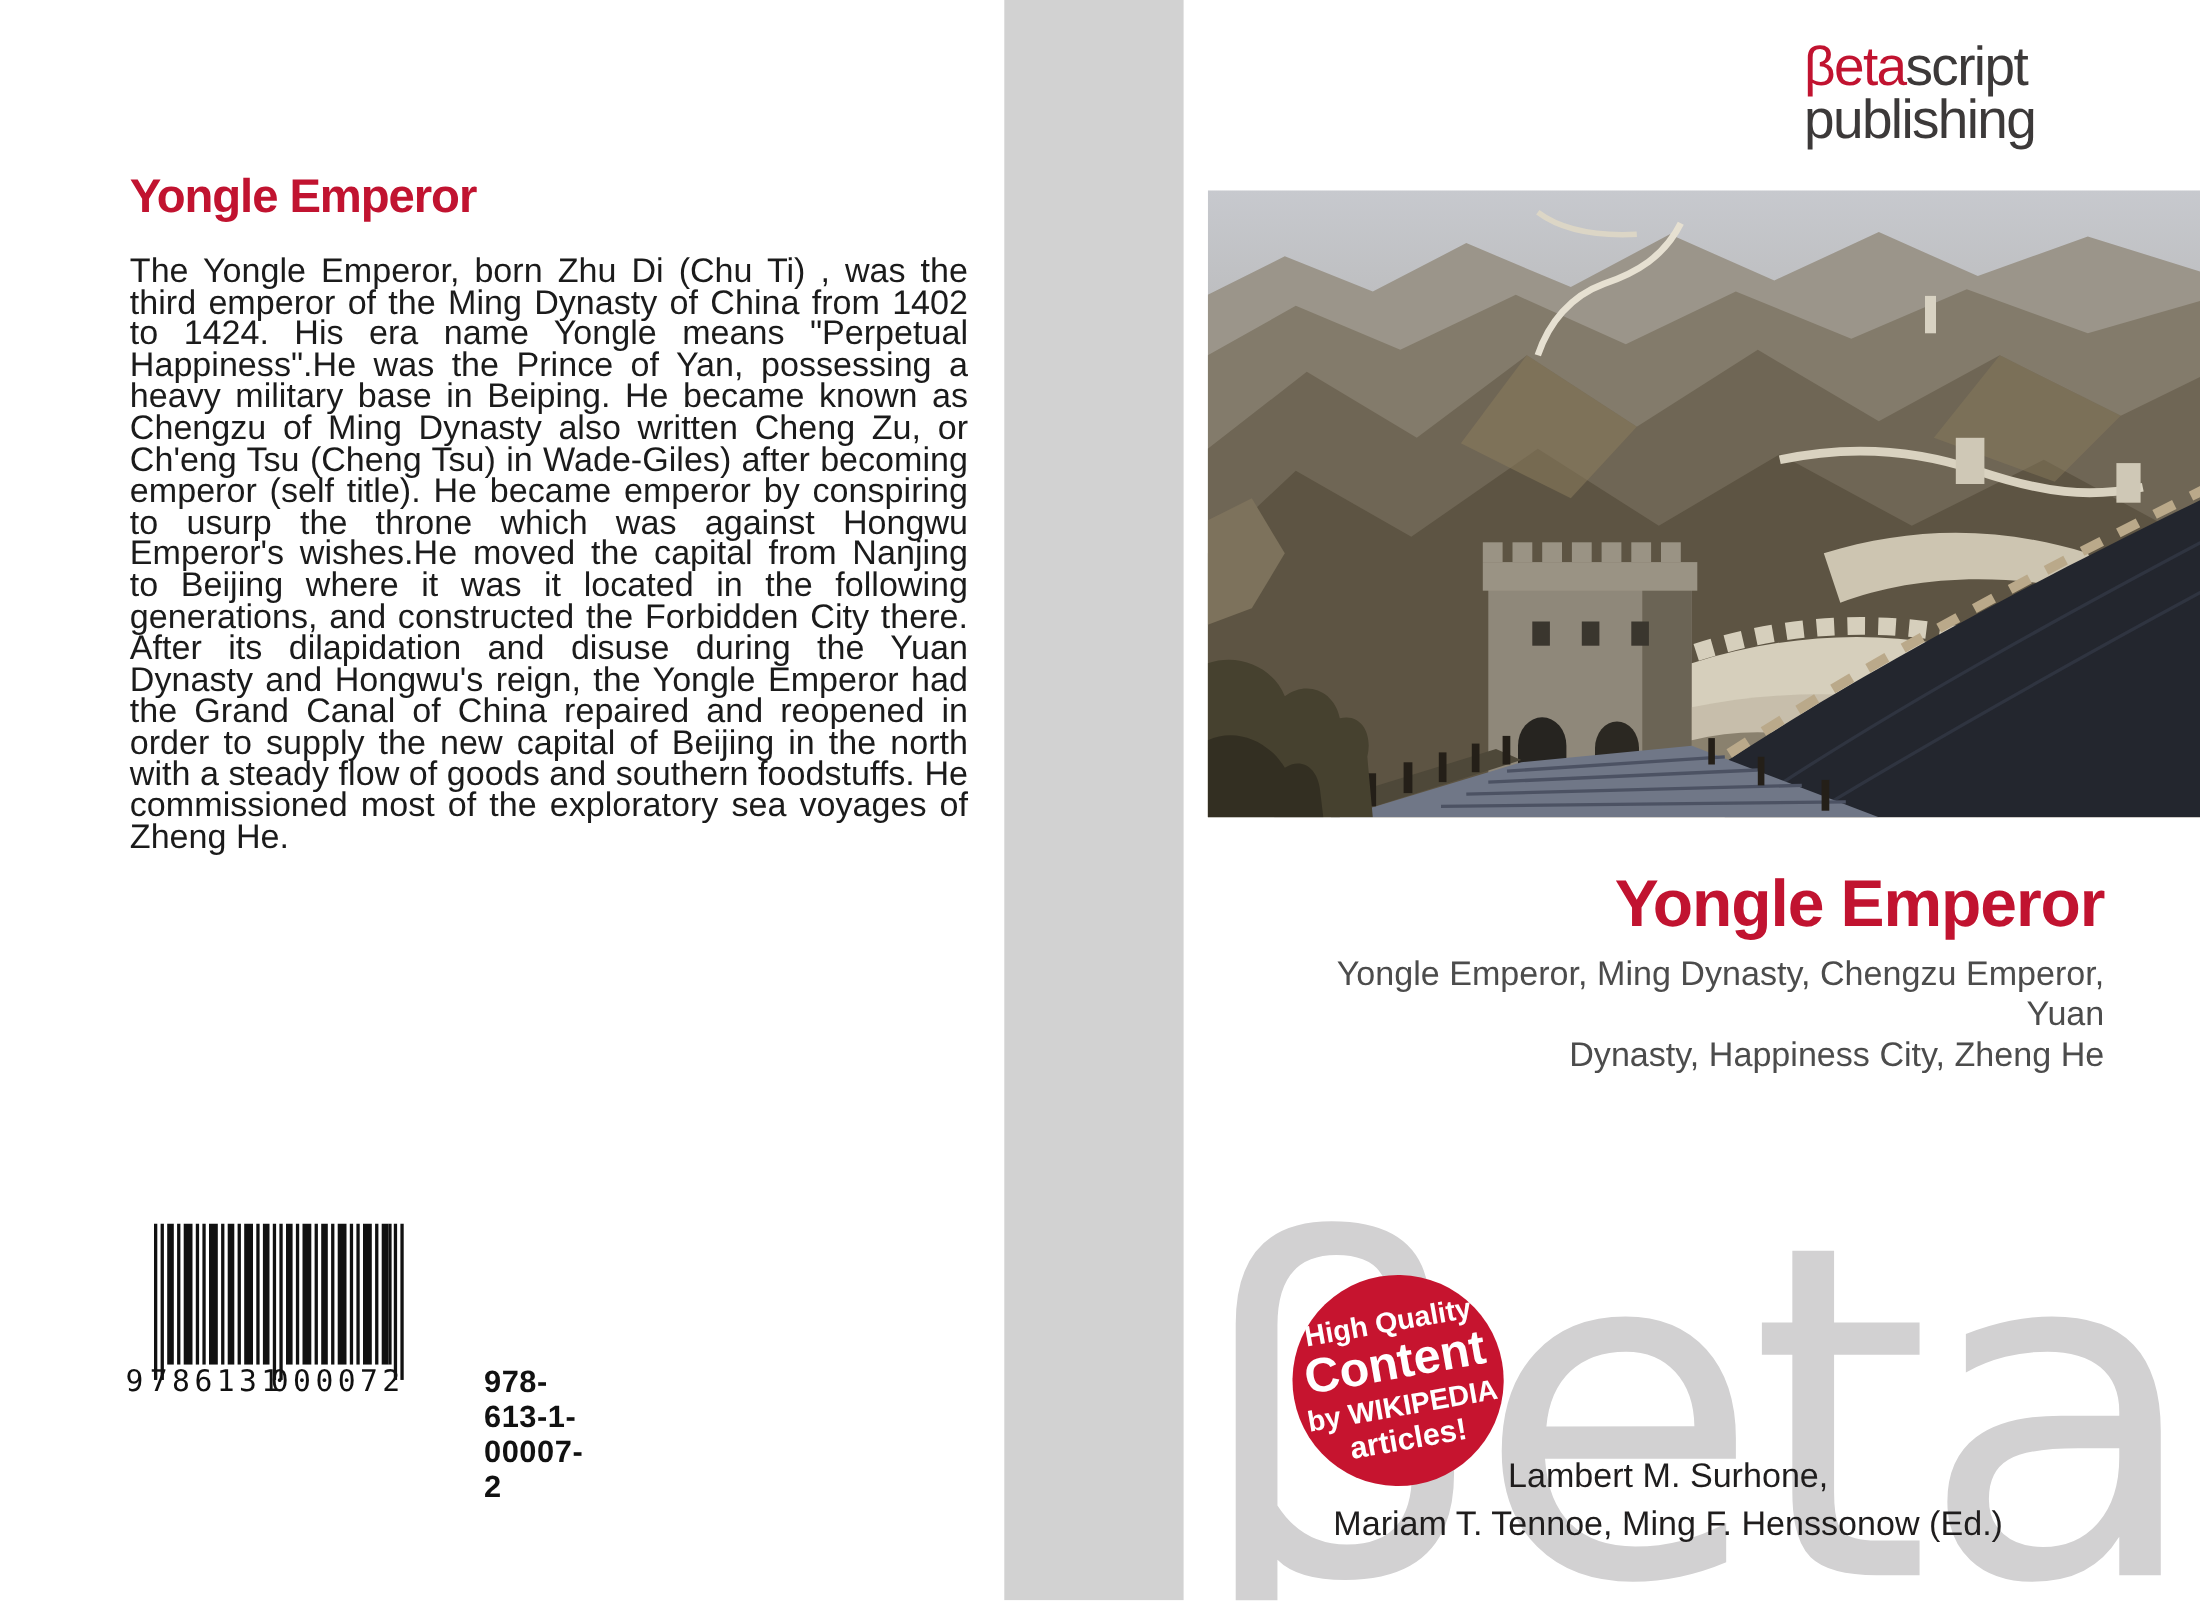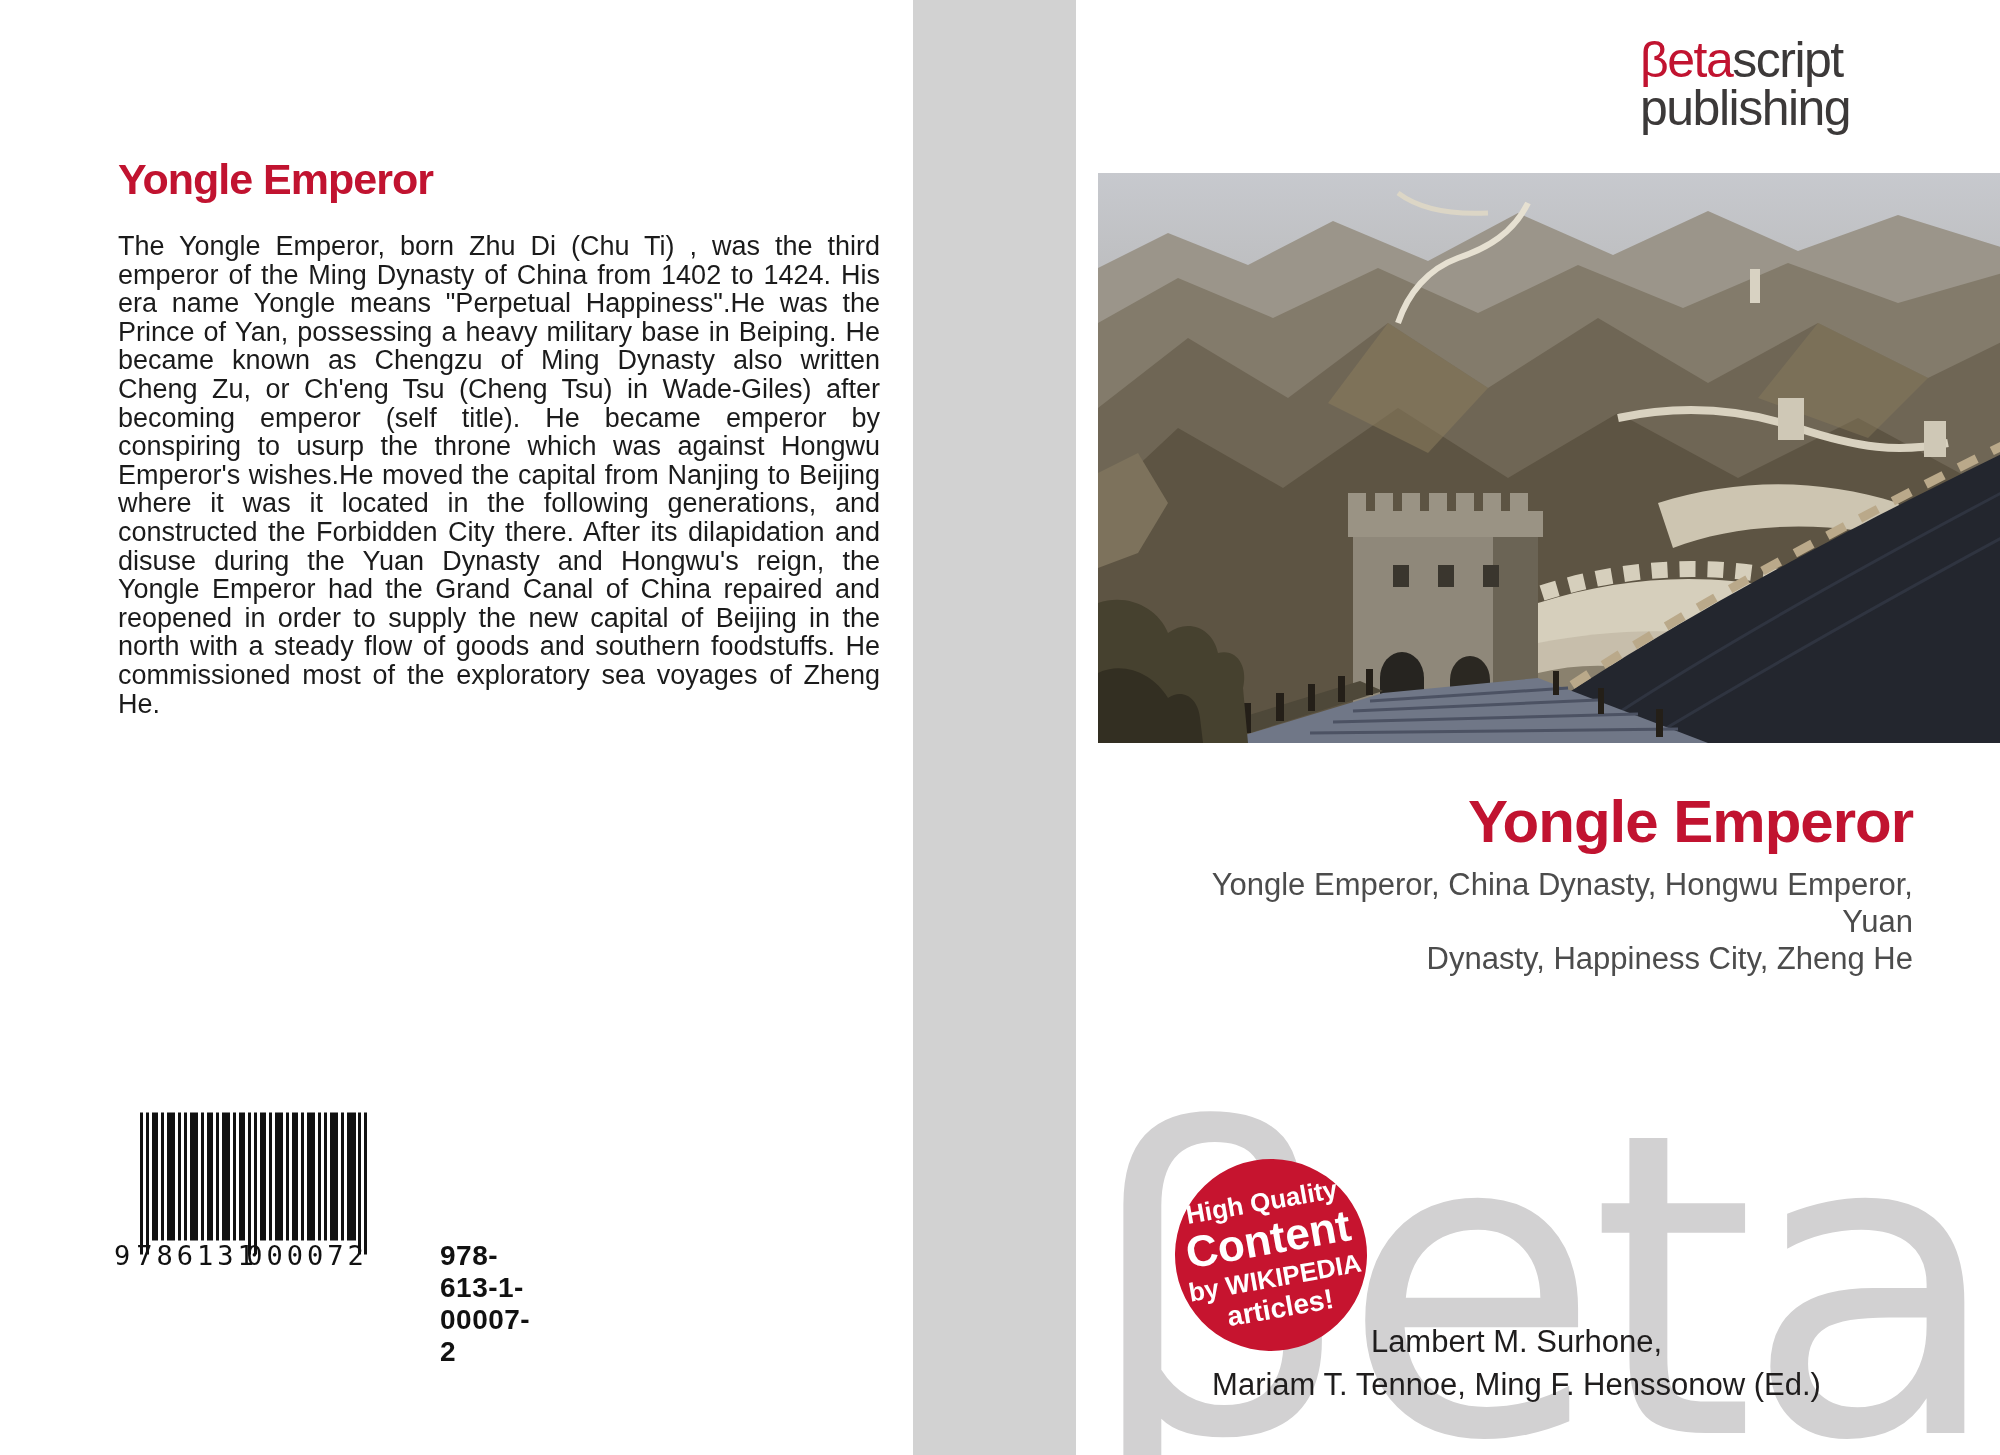--- a/index.html
+++ b/index.html
@@ -18,21 +18,21 @@
   }
   
   .back-cover{position:absolute;left:0;top:0;width:913px;height:1455px;background:#ffffff;}
   .back-title{
     position:absolute;left:118px;top:158px;margin:0;
     font-size:43px;font-weight:bold;letter-spacing:-1px;line-height:1;
     color:var(--accent-red);
   }
   .back-body{
     position:absolute;left:118px;top:232px;width:762px;margin:0;
-    font-size:27px;line-height:28.6px;text-align:justify;text-justify:inter-word;
+    font-size:31px;line-height:28.6px;text-align:justify;text-justify:inter-word;
     color:var(--body-text);
   }
   .barcode-block{position:absolute;left:0;top:0;}
   .barcode{position:absolute;left:100px;top:1104px;width:270px;height:182px;}
   .bc-digit{font-family:"DejaVu Sans Mono","Liberation Mono",monospace;font-size:27px;fill:#111111;letter-spacing:4px;}
   .isbn{
     position:absolute;left:440px;top:1240px;
     font-size:28px;font-weight:bold;color:#111111;letter-spacing:0.5px;
   }
   
@@ -215,21 +215,21 @@
         <rect x="558" y="536" width="7" height="28"></rect>
       </g>
 
       <path d="M0,430 C30,420 60,435 70,460 C90,445 115,455 120,480 C140,475 150,495 145,515 L150,570 L0,570 Z" fill="#46412f"></path>
       <path d="M0,500 C25,488 55,500 70,525 C85,515 100,525 102,545 L105,570 L0,570 Z" fill="#332f22"></path>
     </svg>
 
     <h2 class="front-title">Yongle Emperor</h2>
 
     <div class="front-subtitle">
-      <div>Yongle Emperor, China Dynasty, Hongwu Emperor, Yuan</div>
+      <div>Yongle Emperor, Ming Dynasty, Chengzu Emperor, Yuan</div>
       <div>Dynasty, Happiness City, Zheng He</div>
     </div>
 
     <div class="watermark">βeta</div>
 
     <div class="badge">
       <div class="badge-l1">High Quality</div>
       <div class="badge-l2">Content</div>
       <div class="badge-l3">by WIKIPEDIA</div>
       <div class="badge-l4">articles!</div>

